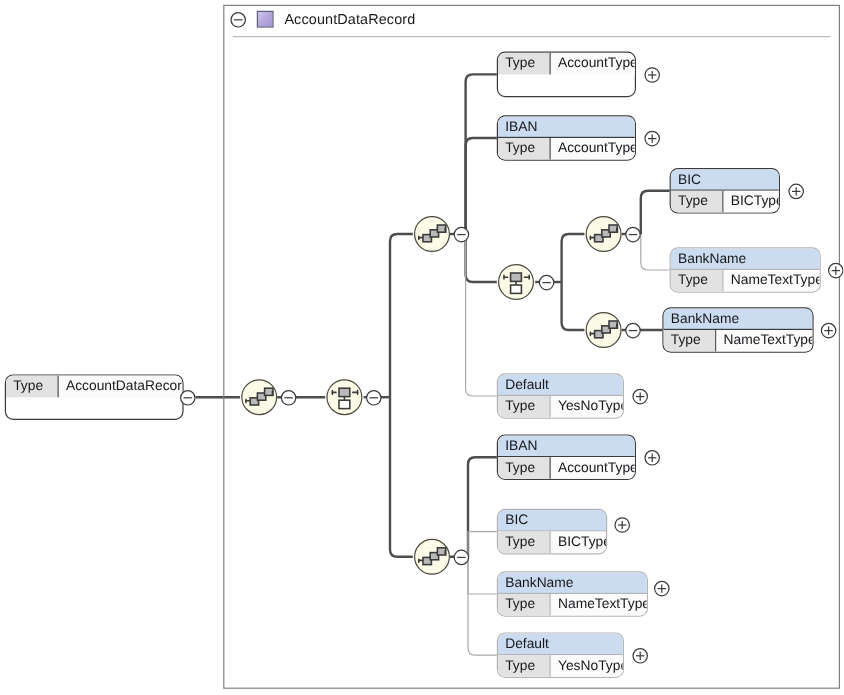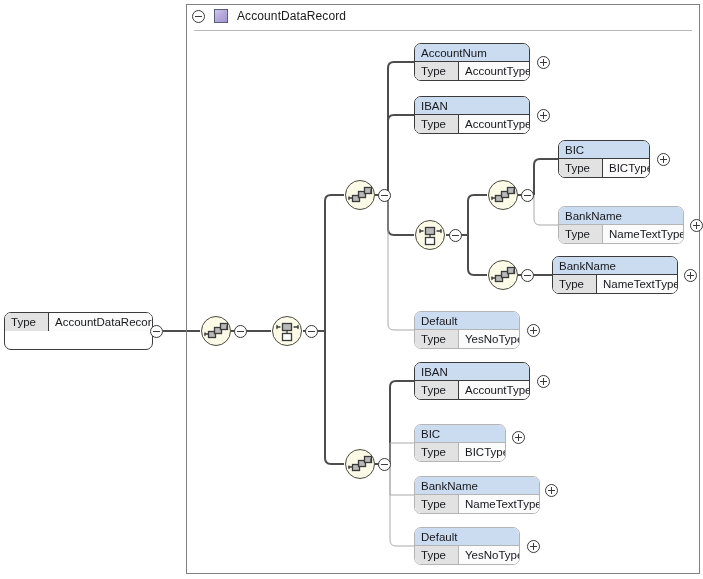--- a/index.html
+++ b/index.html
@@ -262,21 +262,20 @@
         <rect x="6.5" y="14.5" width="7" height="6"></rect>
         <rect x="12.5" y="10.5" width="7" height="6"></rect>
         <rect x="18.5" y="6.5" width="7" height="6"></rect>
         <path d="M3,16 L3,18.5 M25,9 L25,11.5" stroke-linecap="round"></path>
       </g>
     </svg>
   </div>
   <div class="toggle" style="left:378px;top:458px;"></div>
 
   <div class="node req" style="left:414px;top:43px;width:116px;height:38px;">
-    <div class="node-name">AccountNum</div>
     <div class="node-row">
       <div class="node-key">Type</div>
       <div class="node-val">AccountType</div>
     </div>
   </div>
   <div class="toggle plus" style="left:537px;top:56px;"></div>
 
   <div class="node req" style="left:414px;top:96px;width:116px;height:38px;">
     <div class="node-name">IBAN</div>
     <div class="node-row">

